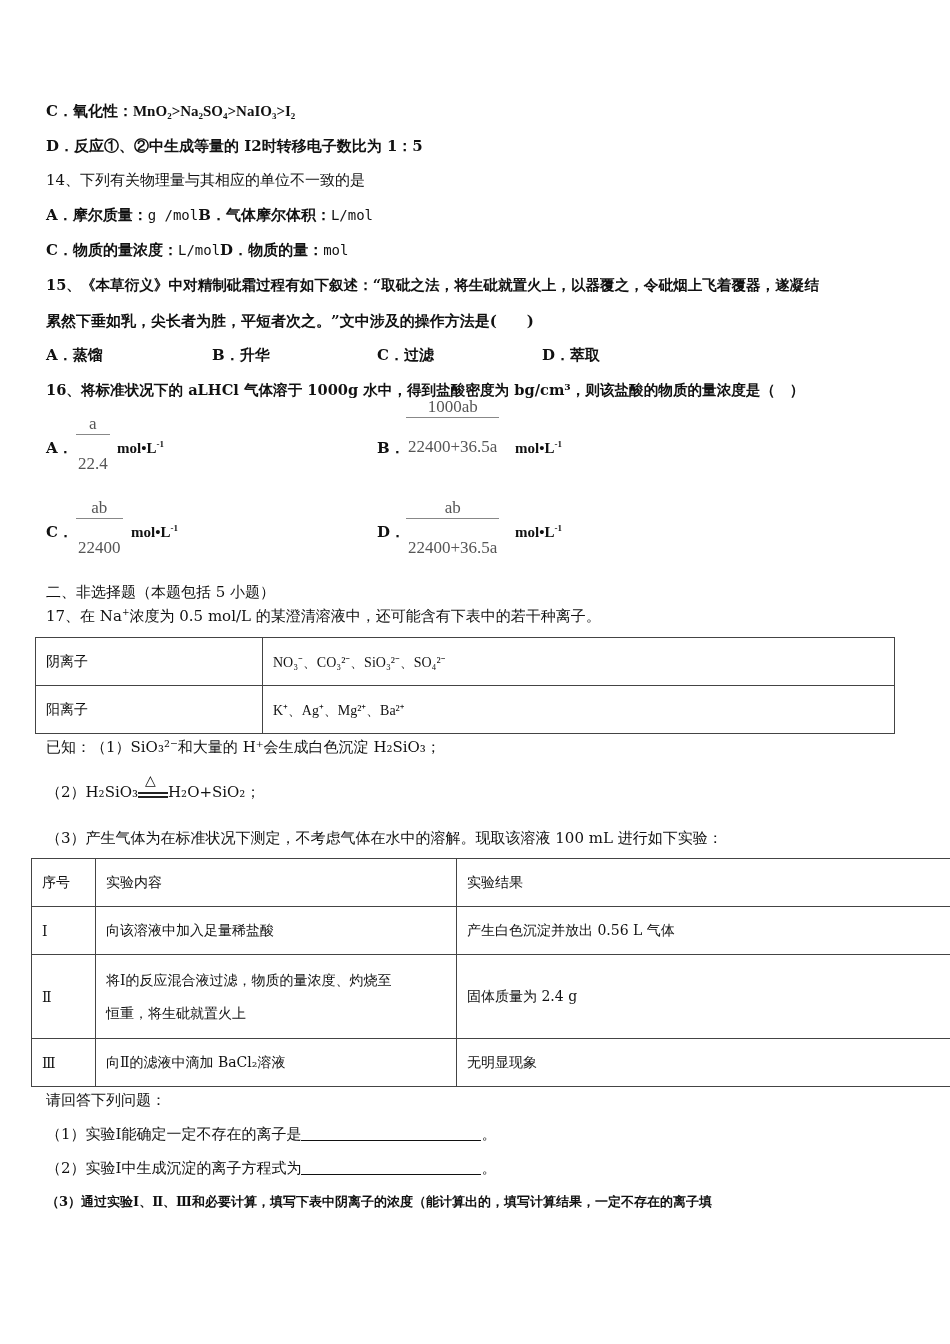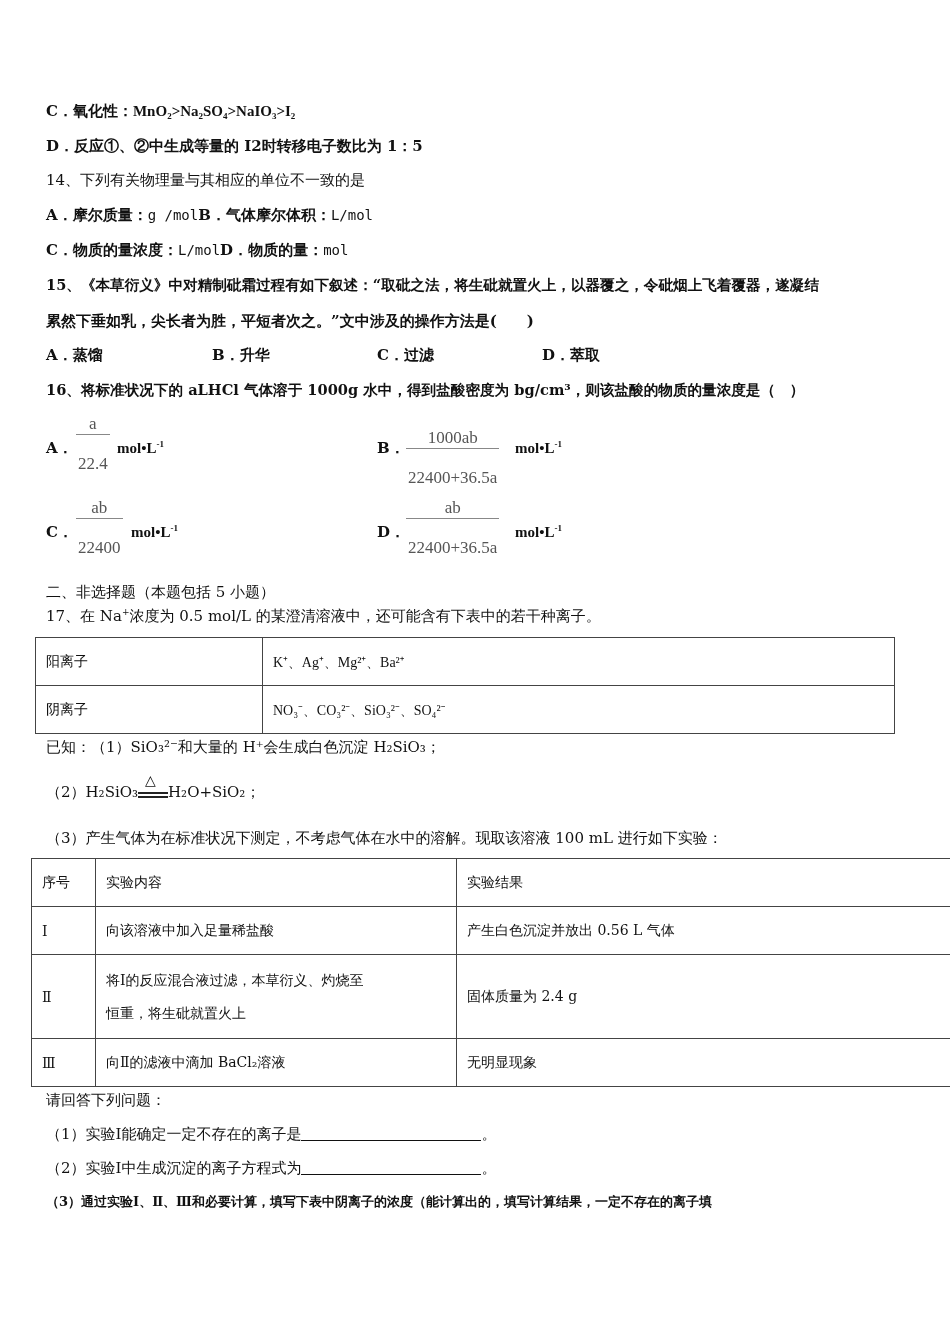--- a/index.html
+++ b/index.html
@@ -51,21 +51,21 @@
 <div class="line b" style="top:380px; font-size:14.6px;">16、将标准状况下的 aLHCl 气体溶于 1000g 水中，得到盐酸密度为 bg/cm³，则该盐酸的物质的量浓度是（　）</div>
 
 <div class="opt b" style="left:46px; top:438px;">A．</div>
 <div class="frac" style="left:76px; top:414px;">
   <span class="num">a</span>
   <span class="den">22.4</span>
 </div>
 <div class="unit" style="left:117px; top:438px;"><span>mol•L</span><sup>-1</sup></div>
 
 <div class="opt b" style="left:377px; top:438px;">B．</div>
-<div class="frac" style="left:406px; top:428px;">
+<div class="frac" style="left:406px; top:397px;">
   <span class="num">1000ab</span>
   <span class="den">22400+36.5a</span>
 </div>
 <div class="unit" style="left:515px; top:438px;"><span>mol•L</span><sup>-1</sup></div>
 
 <div class="opt b" style="left:46px; top:522px;">C．</div>
 <div class="frac" style="left:76px; top:498px;">
   <span class="num">ab</span>
   <span class="den">22400</span>
 </div>
@@ -79,26 +79,26 @@
 <div class="unit" style="left:515px; top:522px;"><span>mol•L</span><sup>-1</sup></div>
 
 <div class="line" style="top:582px;">二、非选择题（本题包括 5 小题）</div>
 <div class="line" style="top:606px;">
   <span>17、在 Na</span><sup>+</sup><span>浓度为 0.5 mol/L 的某澄清溶液中，还可能含有下表中的若干种离子。</span>
 </div>
 
 <table style="left:35px; top:637px; width:860px;">
   <tbody>
       <tr style="height:48px;">
+    <td>阴离子</td>
+    <td class="serif">NO₃⁻、CO₃²⁻、SiO₃²⁻、SO₄²⁻</td>
+  </tr>
+  <tr style="height:48px;">
     <td style="width:206px;">阳离子</td>
     <td class="serif">K⁺、Ag⁺、Mg²⁺、Ba²⁺</td>
-  </tr>
-  <tr style="height:48px;">
-    <td>阴离子</td>
-    <td class="serif">NO₃⁻、CO₃²⁻、SiO₃²⁻、SO₄²⁻</td>
   </tr>
 </tbody>
   </table>
 
 <div class="line" style="top:737px;">已知：（1）SiO₃²⁻和大量的 H⁺会生成白色沉淀 H₂SiO₃；</div>
 <div class="line" style="top:782px;">
   <span>（2）H₂SiO₃</span><span class="delta"><span class="tri">△</span><span class="eq1"></span><span class="eq2"></span></span><span>H₂O+SiO₂；</span>
 </div>
 <div class="line" style="top:828px;">（3）产生气体为在标准状况下测定，不考虑气体在水中的溶解。现取该溶液 100 mL 进行如下实验：</div>
 
@@ -109,21 +109,21 @@
     <td style="width:340px;">实验内容</td>
     <td>实验结果</td>
   </tr>
   <tr style="height:48px;">
     <td>Ⅰ</td>
     <td>向该溶液中加入足量稀盐酸</td>
     <td>产生白色沉淀并放出 0.56 L 气体</td>
   </tr>
   <tr style="height:84px;">
     <td>Ⅱ</td>
-    <td style="line-height:33px;"><span>将Ⅰ的反应混合液过滤，本草衍义、灼烧至</span><br><span>恒重，将生砒就置火上</span></td>
+    <td style="line-height:33px;"><span>将Ⅰ的反应混合液过滤，物质的量浓度、灼烧至</span><br><span>恒重，将生砒就置火上</span></td>
     <td>固体质量为 2.4 g</td>
   </tr>
   <tr style="height:48px;">
     <td>Ⅲ</td>
     <td>向Ⅱ的滤液中滴加 BaCl₂溶液</td>
     <td>无明显现象</td>
   </tr>
 </tbody>
   </table>
 

